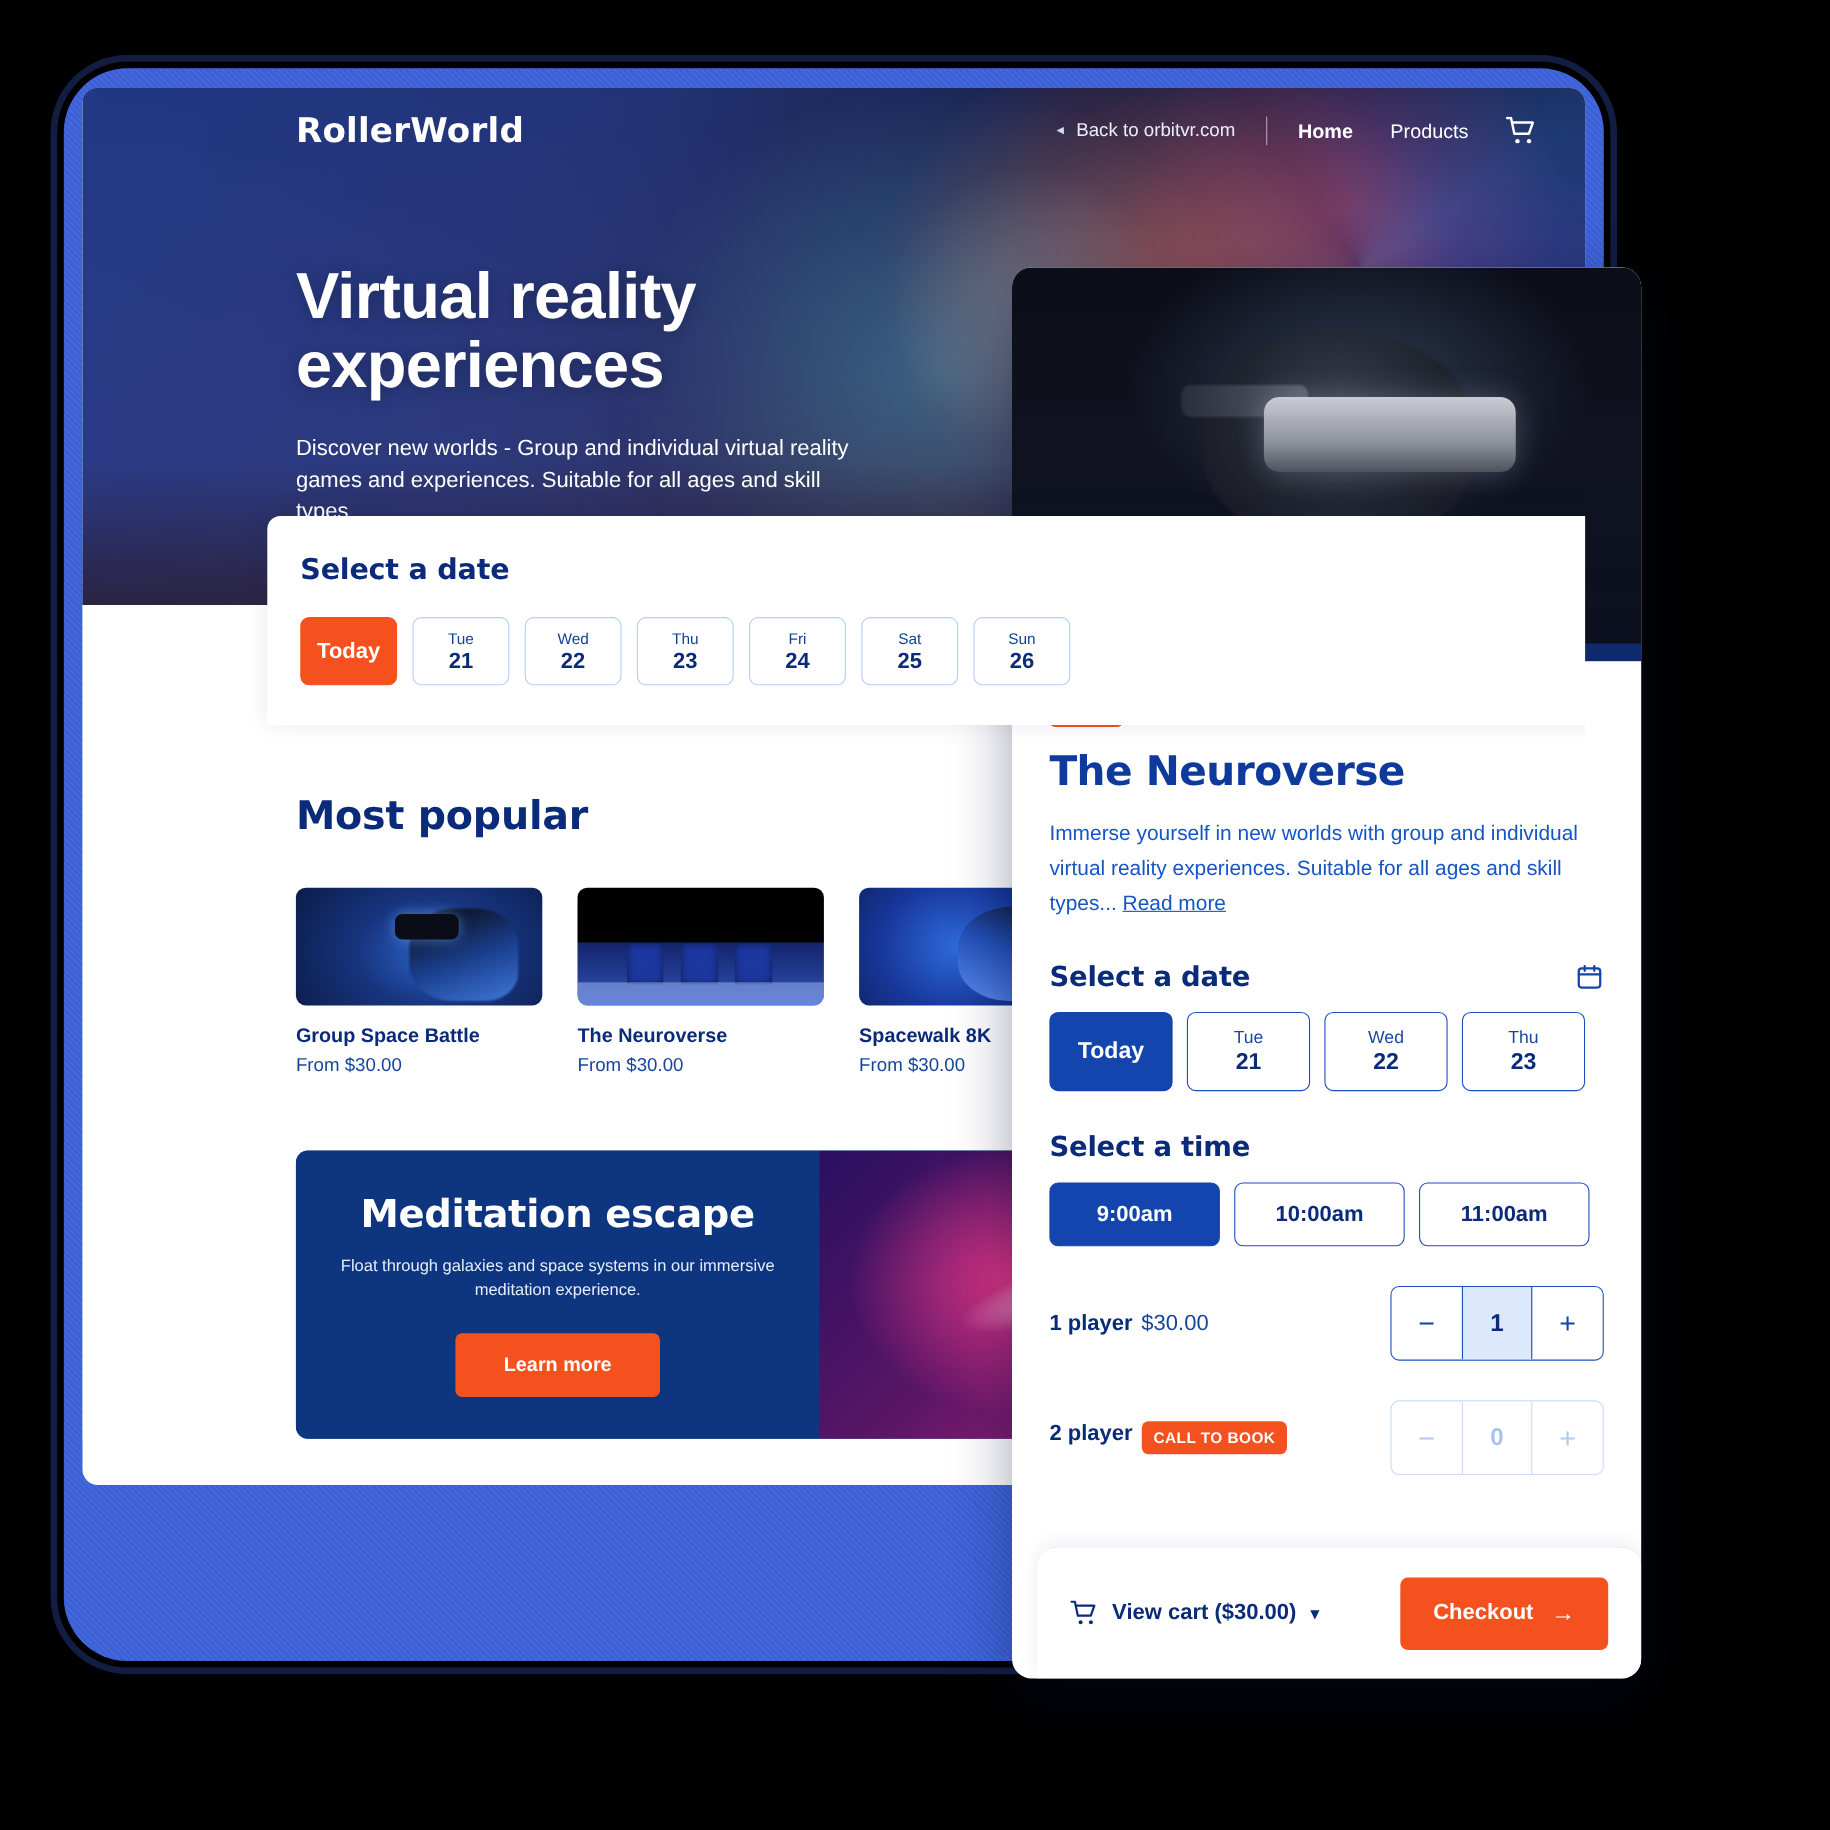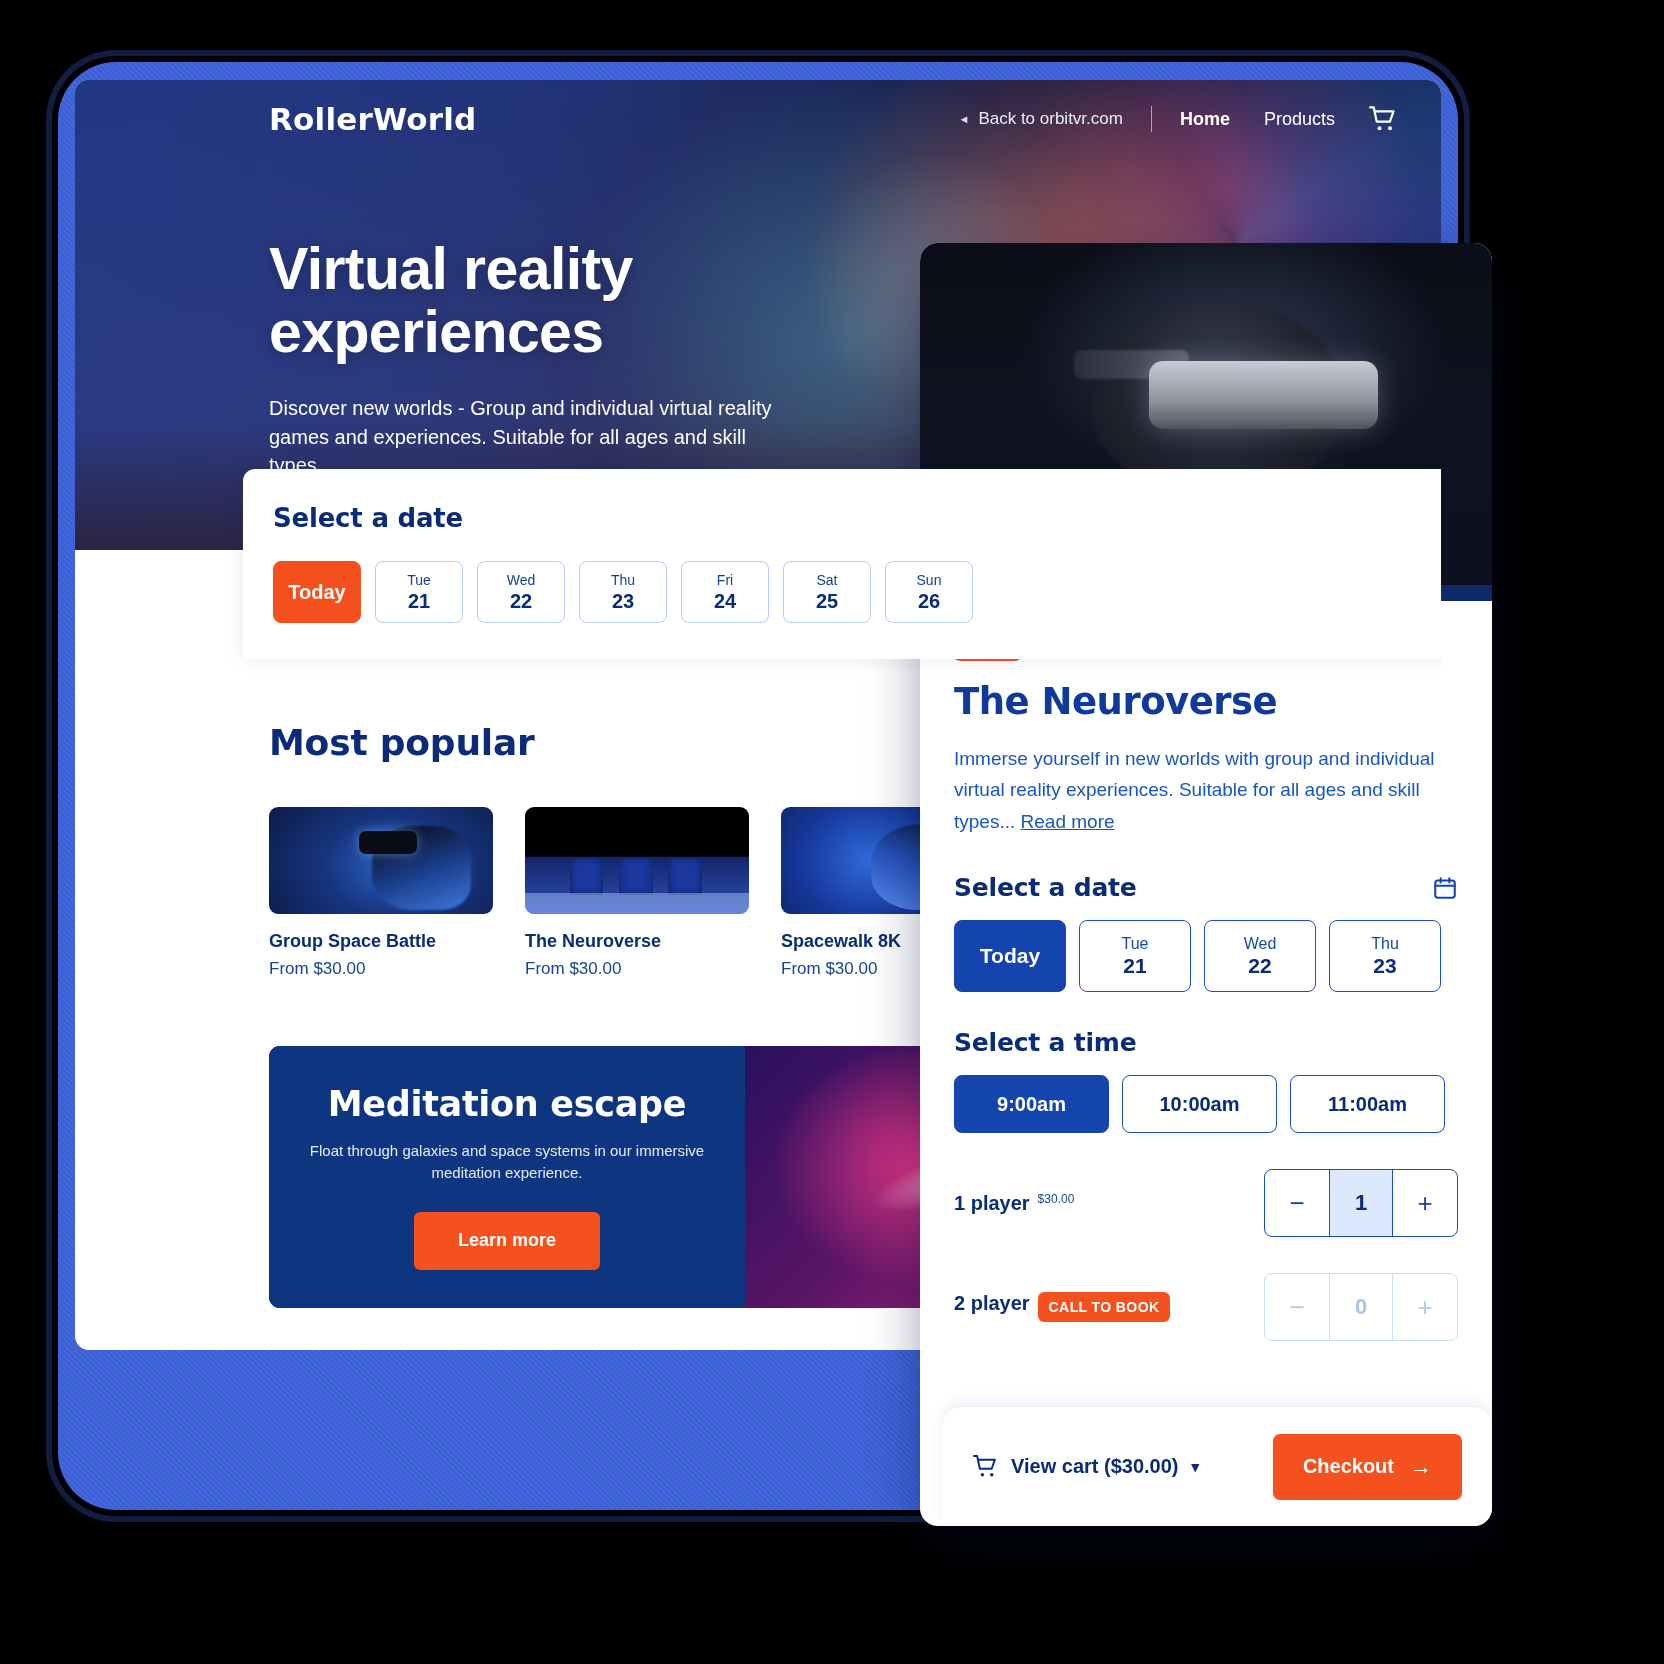--- a/index.html
+++ b/index.html
@@ -207,21 +207,21 @@
   .m-date.sel .lbl{color:#fff;font-size:21px;font-weight:700;}
   .m-times{display:flex;gap:13px;margin-top:18px;}
   .m-time{width:155px;height:58px;border:1.6px solid #1d4fc0;border-radius:8px;background:#fff;
      display:flex;align-items:center;justify-content:center;
      color:#0a2a7a;font-size:20px;font-weight:700;}
   .m-time.sel{background:#1444ad;border-color:#1444ad;color:#fff;}
 
   .prow{display:flex;align-items:center;justify-content:space-between;margin-top:36px;}
   .prow .pl{display:flex;gap:8px;}
   .pl .nm{color:#0a2a7a;font-size:20px;font-weight:700;}
-  .pl .pr{color:#14459a;font-size:12px;}
+  .pl .pr{color:#14459a;font-size:20px;}
   .pl .ctb{align-self:flex-start;background:#f4511e;color:#fff;font-size:14px;font-weight:700;
      letter-spacing:.4px;border-radius:6px;padding:7px 11px;}
   .stepper{display:flex;border:1.4px solid #1d4fc0;border-radius:8px;overflow:hidden;height:68px;}
   .stepper > div{width:64px;display:flex;align-items:center;justify-content:center;
      color:#1444ad;font-size:26px;}
   .stepper .val{background:#dce8fb;font-size:22px;font-weight:700;color:#0a2a7a;
      border-left:1.4px solid #1d4fc0;border-right:1.4px solid #1d4fc0;}
   .stepper.disabled{border-color:#c9dbf6;}
   .stepper.disabled > div{color:#b3cbee;}
   .stepper.disabled .val{background:#fff;color:#a9c4ec;

